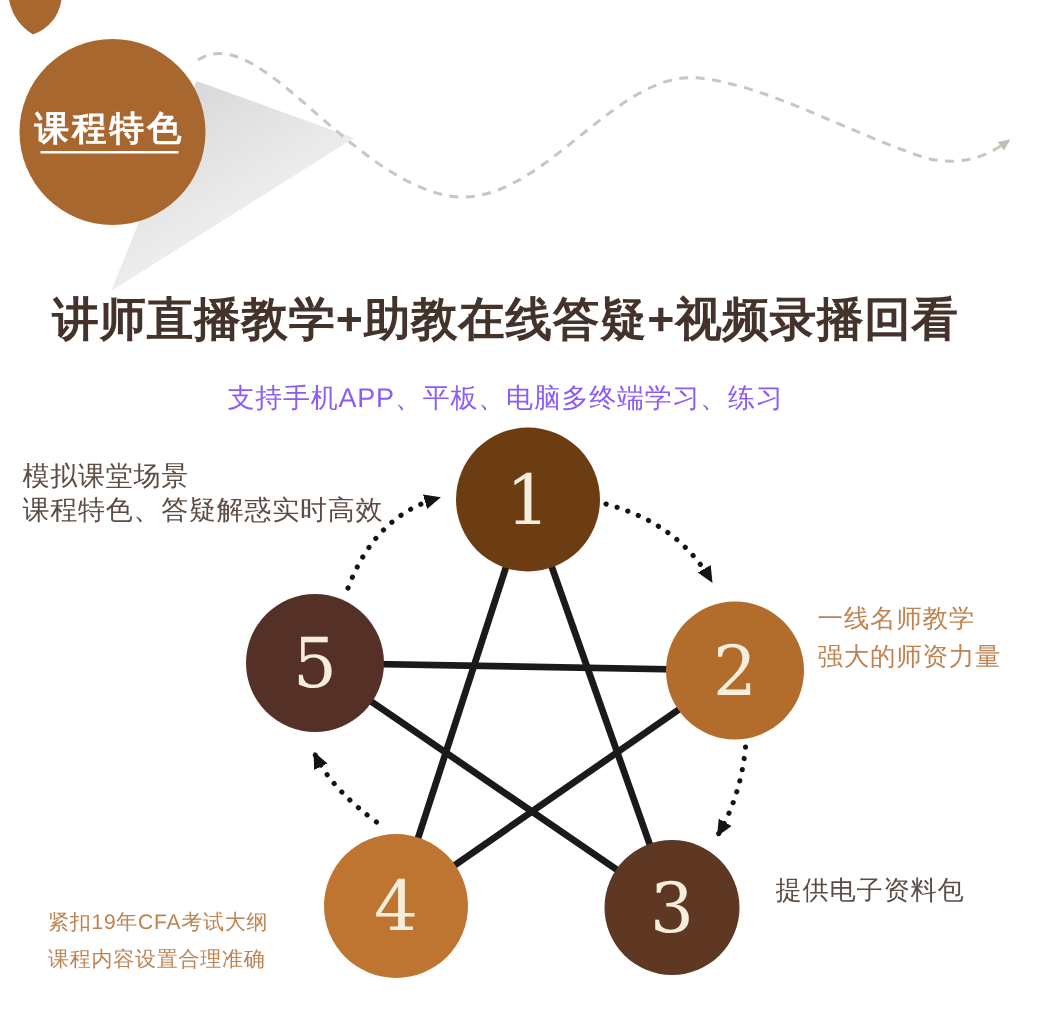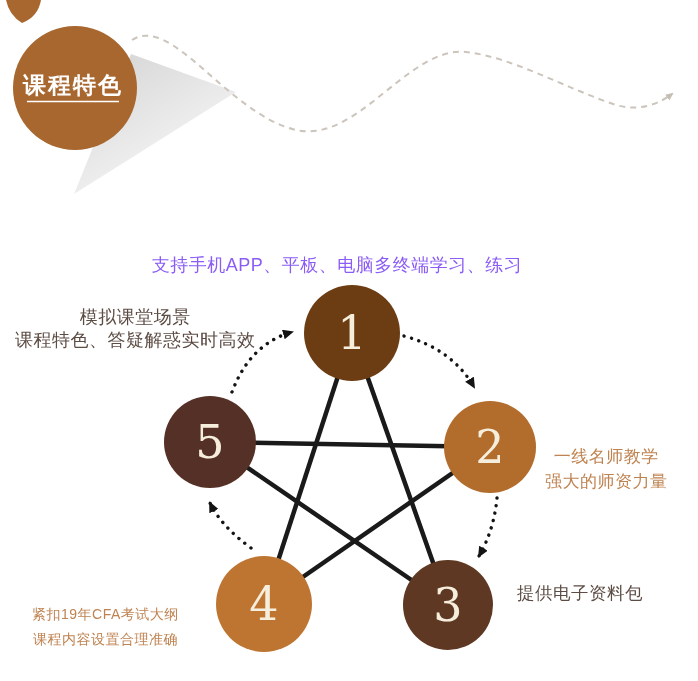--- a/index.html
+++ b/index.html
@@ -10,25 +10,25 @@
   #diagram-svg{position:absolute;left:0;top:0;}
   .title{
     position:absolute;left:0;right:0;top:192px;text-align:center;
     font-size:31px;font-weight:bold;color:#44332B;letter-spacing:0.5px;
   }
   .subtitle{
     position:absolute;left:0;right:0;top:253px;text-align:center;
     font-size:18px;color:#8b5cf6;letter-spacing:0.5px;
   }
   .corner-label{position:absolute;letter-spacing:0.5px;}
-  .corner-label div{white-space:nowrap;text-align:center;}
+  .corner-label div{white-space:nowrap;}
   .label-dark{color:#5C4C44;}
   .label-orange{color:#BF8351;}
   #label-top-left{left:15px;top:306px;font-size:18px;line-height:23px;}
-  #label-right{left:545px;top:400px;font-size:17px;line-height:25px;margin-top:44px;}
+  #label-right{left:545px;top:400px;font-size:17px;line-height:25px;}
   #label-bottom-left{left:32px;top:602px;font-size:14px;line-height:25px;}
   #label-bottom-right{left:505px;top:580px;font-size:17.5px;line-height:27px;margin-left:12px;}
   .badge-text{
     font-family:"Liberation Sans","DejaVu Sans",sans-serif;
     font-weight:bold;fill:#FFFFFF;letter-spacing:2px;
   }
   .node-number{
     font-family:"DejaVu Serif","Liberation Serif",serif;
     fill:#F6EEDC;
   }
@@ -88,20 +88,21 @@
       <text x="448" y="621" text-anchor="middle" font-size="46" class="node-number">3</text>
 
       <circle cx="264" cy="604" r="48" fill="#BE7531"></circle>
       <text x="264" y="620" text-anchor="middle" font-size="46" class="node-number">4</text>
 
       <circle cx="210" cy="442" r="46" fill="#553026"></circle>
       <text x="210" y="458" text-anchor="middle" font-size="46" class="node-number">5</text>
     </g>
   </svg>
 
+  <div class="title">讲师直播教学+助教在线答疑+视频录播回看</div>
   <div class="subtitle">支持手机APP、平板、电脑多终端学习、练习</div>
 
   <div id="label-top-left" class="corner-label label-dark">
     <div>模拟课堂场景</div>
     <div>课程特色、答疑解惑实时高效</div>
   </div>
 
   <div id="label-right" class="corner-label label-orange">
     <div>一线名师教学</div>
     <div>强大的师资力量</div>

